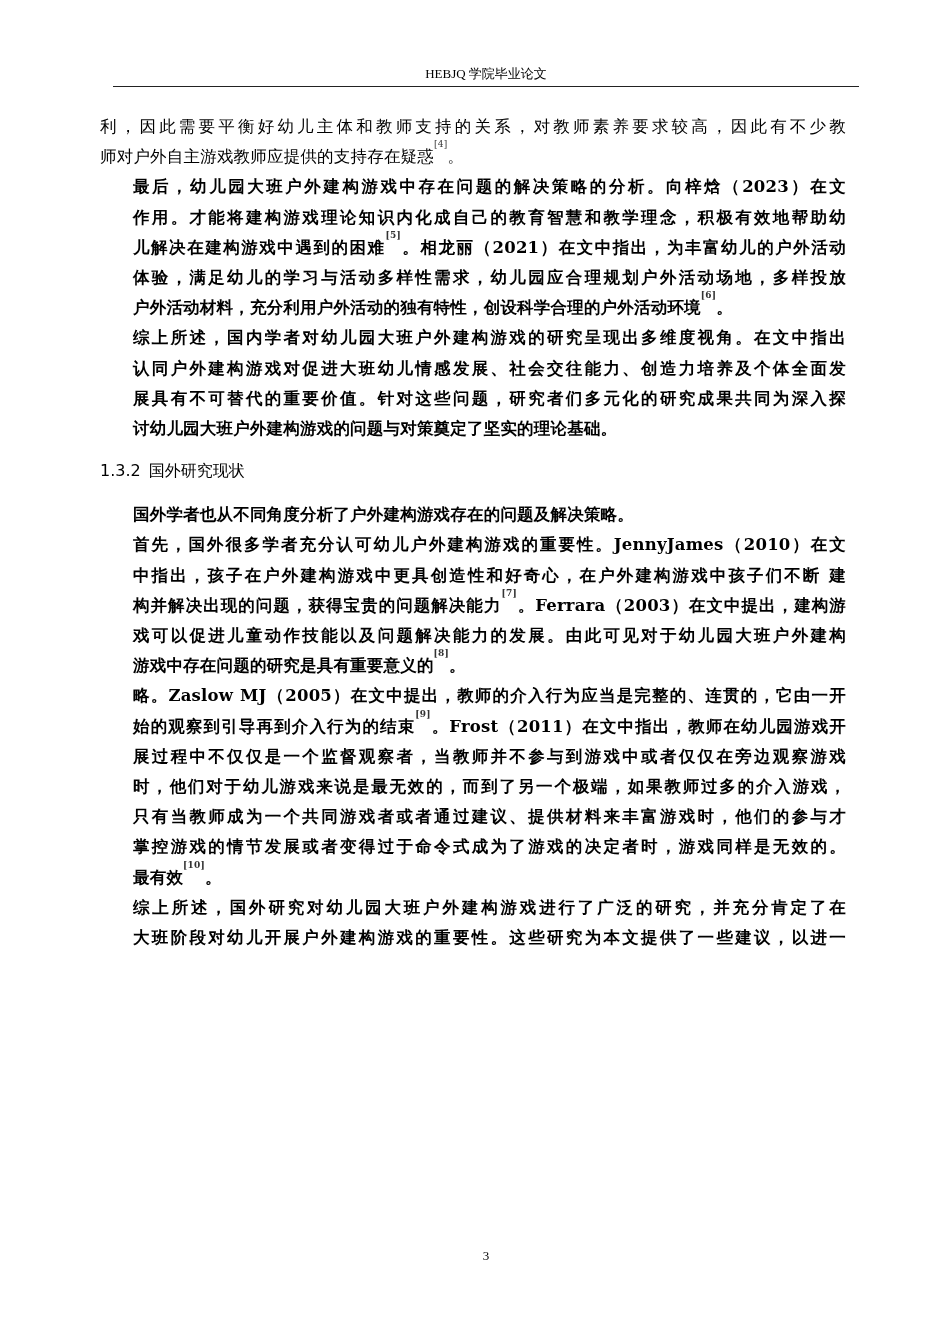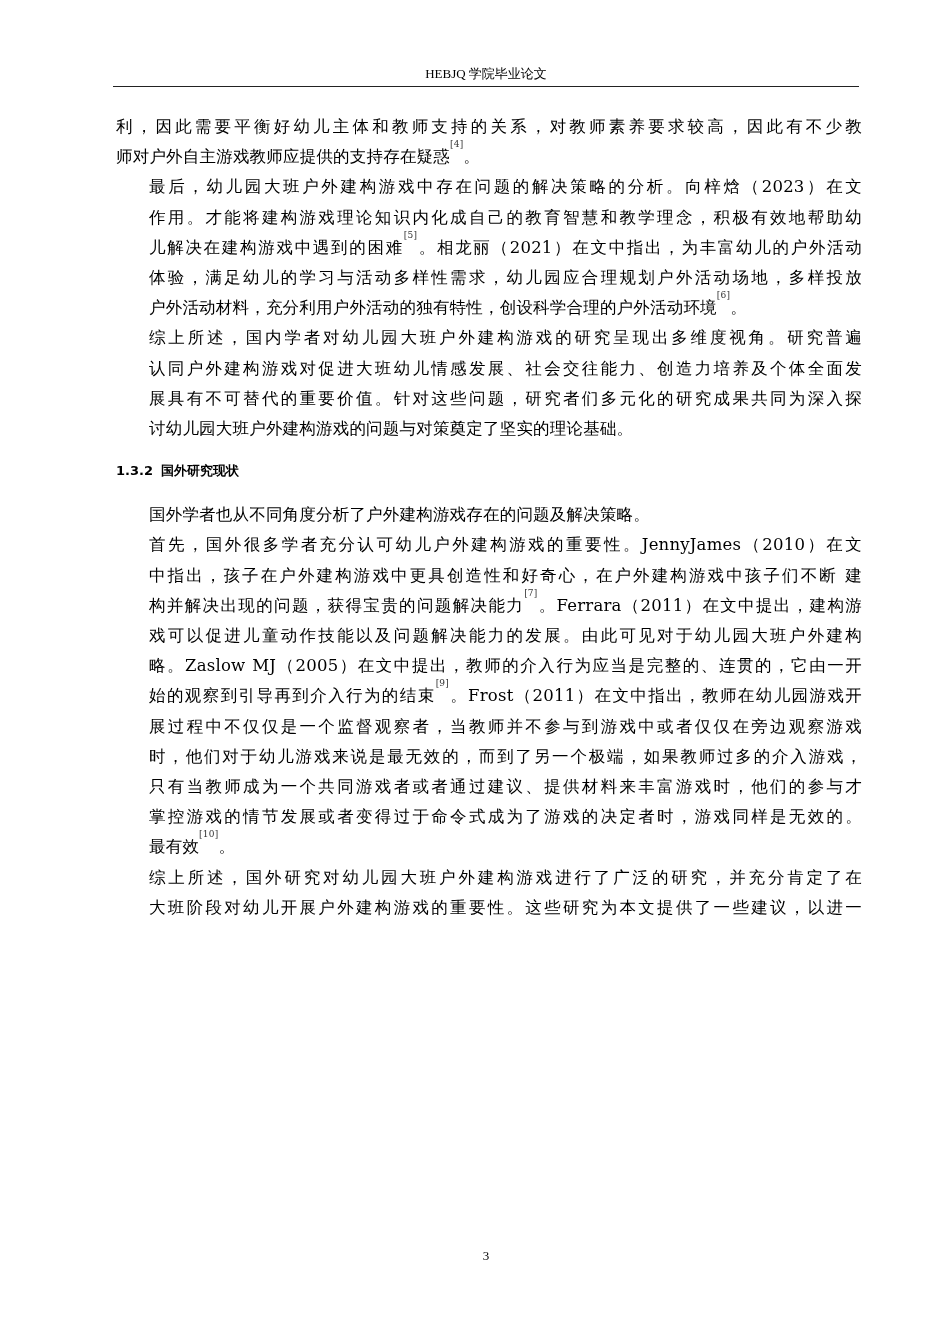--- a/index.html
+++ b/index.html
@@ -34,57 +34,58 @@
     .header-rule {
       position: absolute;
       left: 113px;
       width: 746px;
       top: 86px;
       height: 0;
       border-top: 1.3px solid #222;
     }
     .body-text {
       position: absolute;
-      left: 116px;
+      left: 100px;
       width: 746px;
       top: 112px;
     }
     .para {
       margin: 0;
       font-size: 16.5px;
       line-height: 30.2px;
       text-align: justify;
       text-justify: inter-ideograph;
       letter-spacing: 0.2px;
       font-family: "DejaVu Serif", "Liberation Serif", serif;
     }
     .para.indent {
       text-indent: 33px;
+      font-weight: bold;
     }
     .para span.line {
       display: block;
       white-space: nowrap;
     }
     .para span.line.full {
       text-align-last: justify;
     }
     sup.ref {
       font-size: 9px;
       vertical-align: top;
       position: relative;
       top: -2px;
       line-height: 1;
       color: #333;
     }
     .section-heading {
       margin: 12px 0 14px 0;
-      font-size: 13px;
+      font-size: 16px;
       line-height: 30px;
       font-family: "DejaVu Sans", "Liberation Sans", sans-serif;
-      font-weight: bold;
+      font-weight: normal;
     }
     .section-heading .num {
       margin-right: 8px;
     }
     .page-number {
       position: absolute;
       left: 113px;
       width: 746px;
       top: 1248px;
       text-align: center;
@@ -107,40 +108,41 @@
           <span class="line"><span>师对户外自主游戏教师应提供的支持存在疑惑</span><sup class="ref">[4]</sup><span>。</span></span>
         </p>
         <p class="para indent">
           <span class="line full"><span>最后，幼儿园大班户外建构游戏中存在问题的解决策略的分析。向梓焓（2023）在文</span></span>
           <span class="line full"><span>作用。才能将建构游戏理论知识内化成自己的教育智慧和教学理念，积极有效地帮助幼</span></span>
           <span class="line full"><span>儿解决在建构游戏中遇到的困难</span><sup class="ref">[5]</sup><span>。相龙丽（2021）在文中指出，为丰富幼儿的户外活动</span></span>
           <span class="line full"><span>体验，满足幼儿的学习与活动多样性需求，幼儿园应合理规划户外活动场地，多样投放</span></span>
           <span class="line"><span>户外活动材料，充分利用户外活动的独有特性，创设科学合理的户外活动环境</span><sup class="ref">[6]</sup><span>。</span></span>
         </p>
         <p class="para indent">
-          <span class="line full"><span>综上所述，国内学者对幼儿园大班户外建构游戏的研究呈现出多维度视角。研究普遍</span></span>
+          <span class="line full"><span>综上所述，国内学者对幼儿园大班户外建构游戏的研究呈现出多维度视角。在文中指出</span></span>
           <span class="line full"><span>认同户外建构游戏对促进大班幼儿情感发展、社会交往能力、创造力培养及个体全面发</span></span>
           <span class="line full"><span>展具有不可替代的重要价值。针对这些问题，研究者们多元化的研究成果共同为深入探</span></span>
           <span class="line"><span>讨幼儿园大班户外建构游戏的问题与对策奠定了坚实的理论基础。</span></span>
         </p>
       </div>
 
     <h2 class="section-heading">
       <span class="num">1.3.2</span><span>国外研究现状</span>
     </h2>
 
     <div id="after">
         <p class="para indent">
           <span class="line"><span>国外学者也从不同角度分析了户外建构游戏存在的问题及解决策略。</span></span>
         </p>
         <p class="para indent">
           <span class="line full"><span>首先，国外很多学者充分认可幼儿户外建构游戏的重要性。JennyJames（2010）在文</span></span>
           <span class="line full"><span>中指出，孩子在户外建构游戏中更具创造性和好奇心，在户外建构游戏中孩子们不断 建</span></span>
-          <span class="line full"><span>构并解决出现的问题，获得宝贵的问题解决能力</span><sup class="ref">[7]</sup><span>。Ferrara（2011）在文中提出，建构游</span></span>
+          <span class="line full"><span>构并解决出现的问题，获得宝贵的问题解决能力</span><sup class="ref">[7]</sup><span>。Ferrara（2003）在文中提出，建构游</span></span>
           <span class="line full"><span>戏可以促进儿童动作技能以及问题解决能力的发展。由此可见对于幼儿园大班户外建构</span></span>
+          <span class="line"><span>游戏中存在问题的研究是具有重要意义的</span><sup class="ref">[8]</sup><span>。</span></span>
         </p>
         <p class="para indent">
           <span class="line full"><span>略。Zaslow MJ（2005）在文中提出，教师的介入行为应当是完整的、连贯的，它由一开</span></span>
           <span class="line full"><span>始的观察到引导再到介入行为的结束</span><sup class="ref">[9]</sup><span>。Frost（2011）在文中指出，教师在幼儿园游戏开</span></span>
           <span class="line full"><span>展过程中不仅仅是一个监督观察者，当教师并不参与到游戏中或者仅仅在旁边观察游戏</span></span>
           <span class="line full"><span>时，他们对于幼儿游戏来说是最无效的，而到了另一个极端，如果教师过多的介入游戏，</span></span>
           <span class="line full"><span>只有当教师成为一个共同游戏者或者通过建议、提供材料来丰富游戏时，他们的参与才</span></span>
           <span class="line full"><span>掌控游戏的情节发展或者变得过于命令式成为了游戏的决定者时，游戏同样是无效的。</span></span>
           <span class="line"><span>最有效</span><sup class="ref">[10]</sup><span>。</span></span>
         </p>

